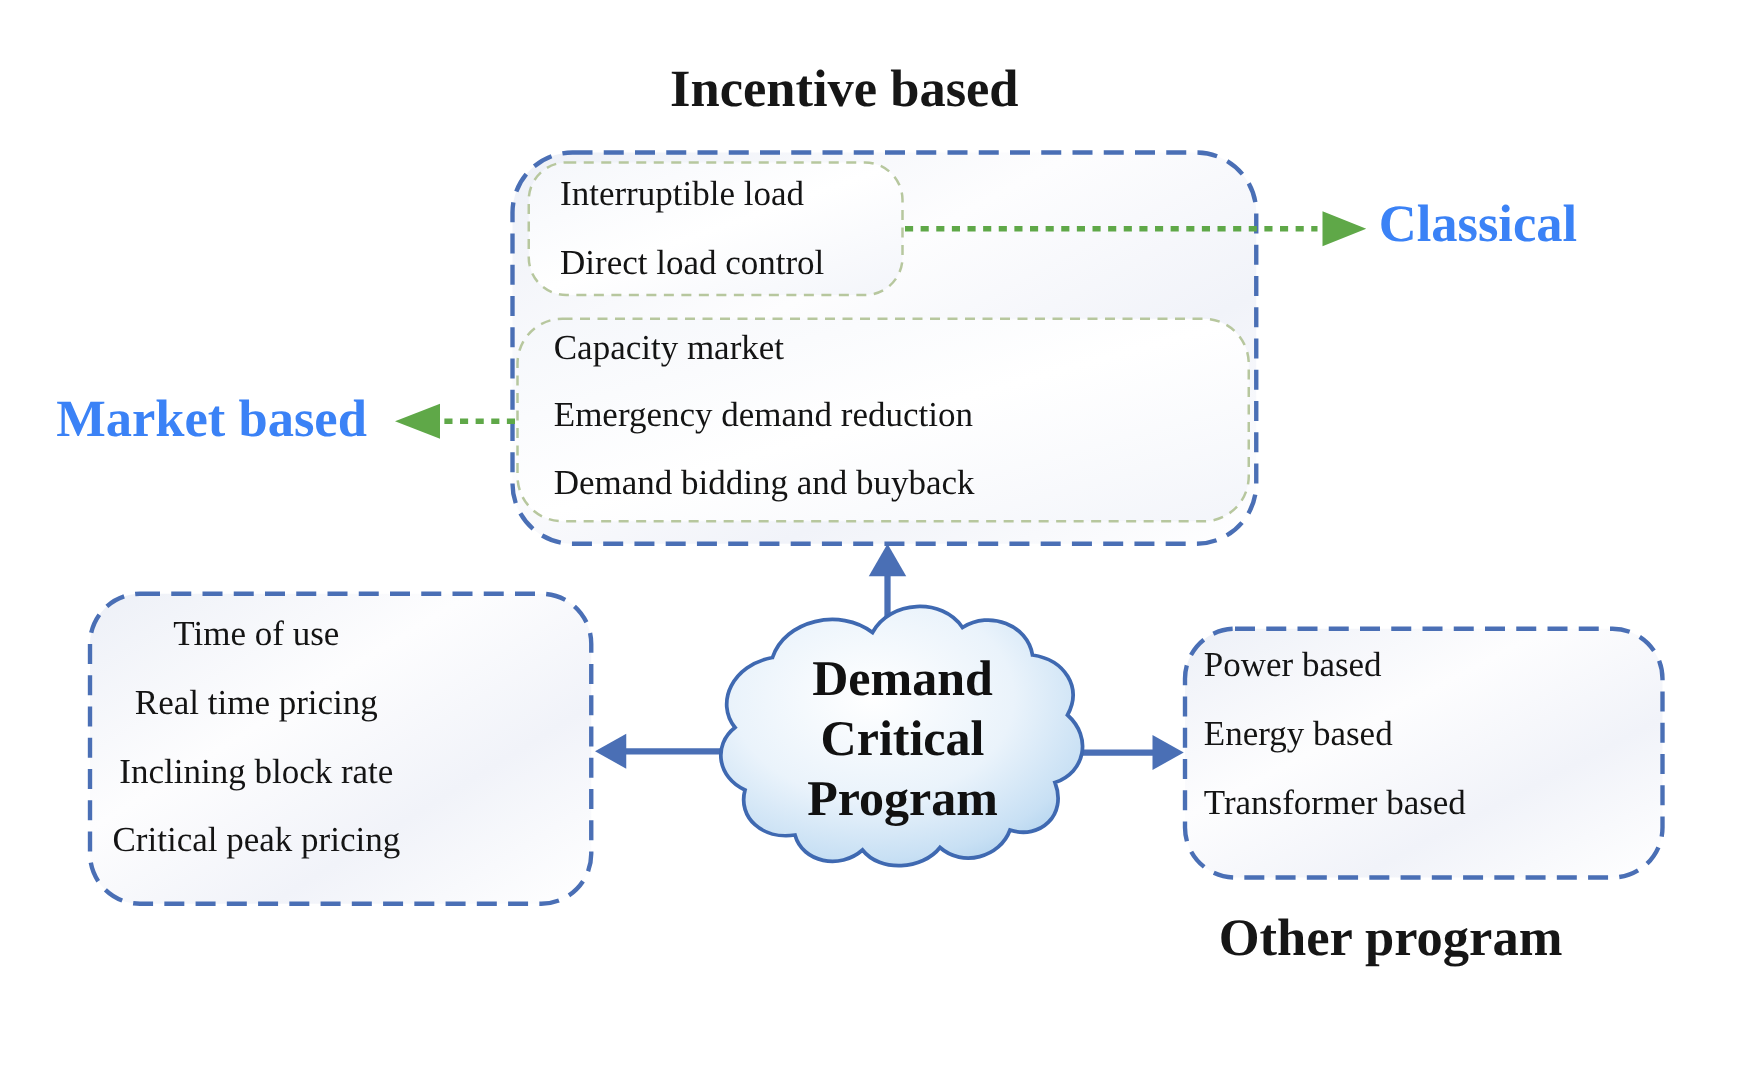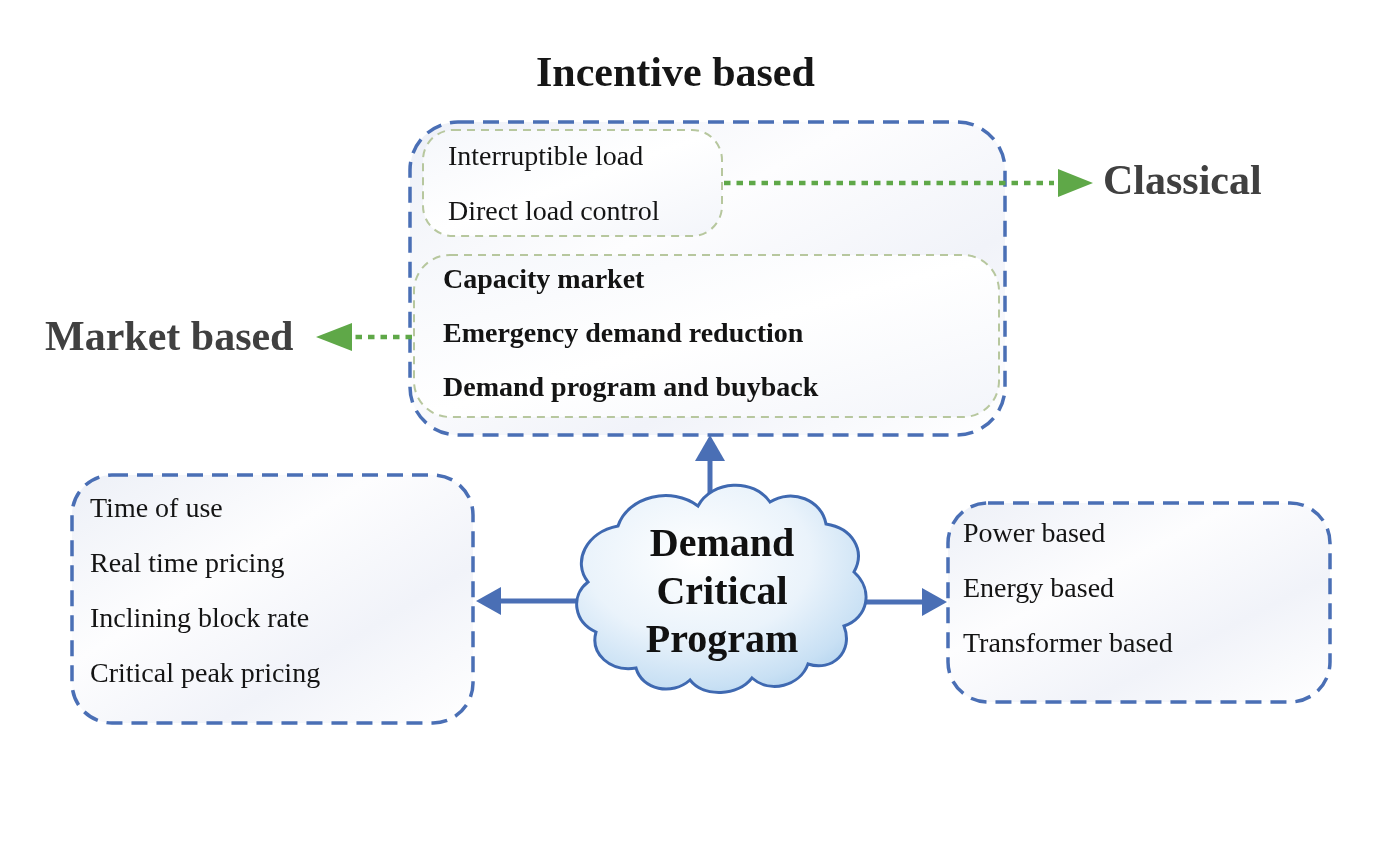--- a/index.html
+++ b/index.html
@@ -1,20 +1,20 @@
 <!DOCTYPE html>
 <html><head>
 <meta charset="utf-8">
 <style>
   html,body{margin:0;padding:0;background:#ffffff;}
   .canvas{position:relative;width:1393px;height:863px;background:#ffffff;overflow:hidden;
           font-family:"Liberation Serif",serif;}
   .layer{position:absolute;left:0;top:0;width:1393px;height:863px;pointer-events:none;}
   .lbl{position:absolute;font-weight:bold;font-size:42px;color:#161616;white-space:nowrap;line-height:1.15;}
-  .lbl.green{color:#404040;}
+  .lbl.green{color:#3b82f6;}
   .box-text{position:absolute;font-size:28px;line-height:55px;color:#141414;white-space:nowrap;}
   .cloud-text{position:absolute;left:602px;top:519px;width:240px;text-align:center;
               font-weight:bold;font-size:40px;line-height:48px;color:#111;}
 </style>
 </head>
 <body>
 
 <div class="canvas">
 
   <svg class="layer" viewBox="0 0 1393 863">
@@ -38,44 +38,45 @@
     <rect x="948" y="503" width="382" height="199" rx="40" fill="url(#gBox)" stroke="#4a6fb5" stroke-width="3.5" stroke-dasharray="16 9"></rect>
   </svg>
 
   <div class="lbl" style="left:536px;top:48px;">Incentive based</div>
 
   <div class="box-text" style="left:448px;top:128px;">
     <div>Interruptible load</div>
     <div>Direct load control</div>
   </div>
 
-  <div class="box-text" style="left:443px;top:252px;line-height:54px;font-weight:bold;">
+  <div class="box-text" style="left:443px;top:252px;line-height:54px;">
     <div>Capacity market</div>
     <div>Emergency demand reduction</div>
-    <div>Demand program and buyback</div>
+    <div>Demand bidding and buyback</div>
   </div>
 
   <div class="lbl green" style="left:1103px;top:156px;">Classical</div>
 
   <div class="lbl green" style="left:45px;top:312px;">Market based</div>
 
-  <div class="box-text" style="left:90px;top:480px;">
+  <div class="box-text" style="left:90px;top:480px;text-align:center;">
     <div>Time of use</div>
     <div>Real time pricing</div>
     <div>Inclining block rate</div>
     <div>Critical peak pricing</div>
   </div>
 
 
   <div class="box-text" style="left:963px;top:505px;">
     <div>Power based</div>
     <div>Energy based</div>
     <div>Transformer based</div>
   </div>
 
+  <div class="lbl" style="left:975px;top:727px;">Other program</div>
 
   <svg class="layer" viewBox="0 0 1393 863">
     <defs>
       <radialGradient id="gCloud" cx="0.42" cy="0.35" r="0.78">
         <stop offset="0" stop-color="#ffffff"></stop>
           <stop offset="0.5" stop-color="#eaf3fb"></stop>
         <stop offset="0.8" stop-color="#c8e0f4"></stop>
           <stop offset="1" stop-color="#a5cbeb"></stop>
       </radialGradient>
     </defs>

